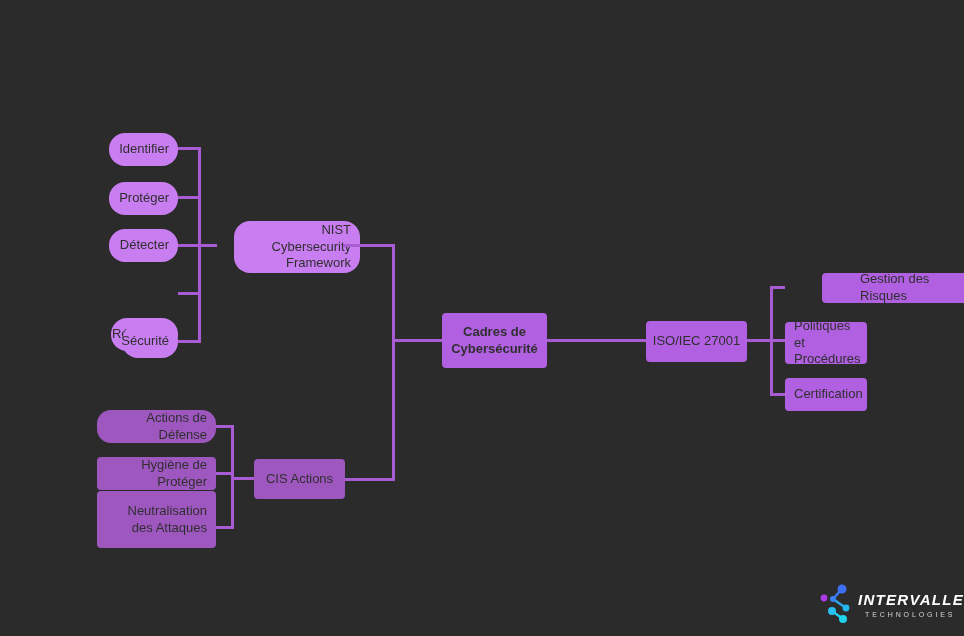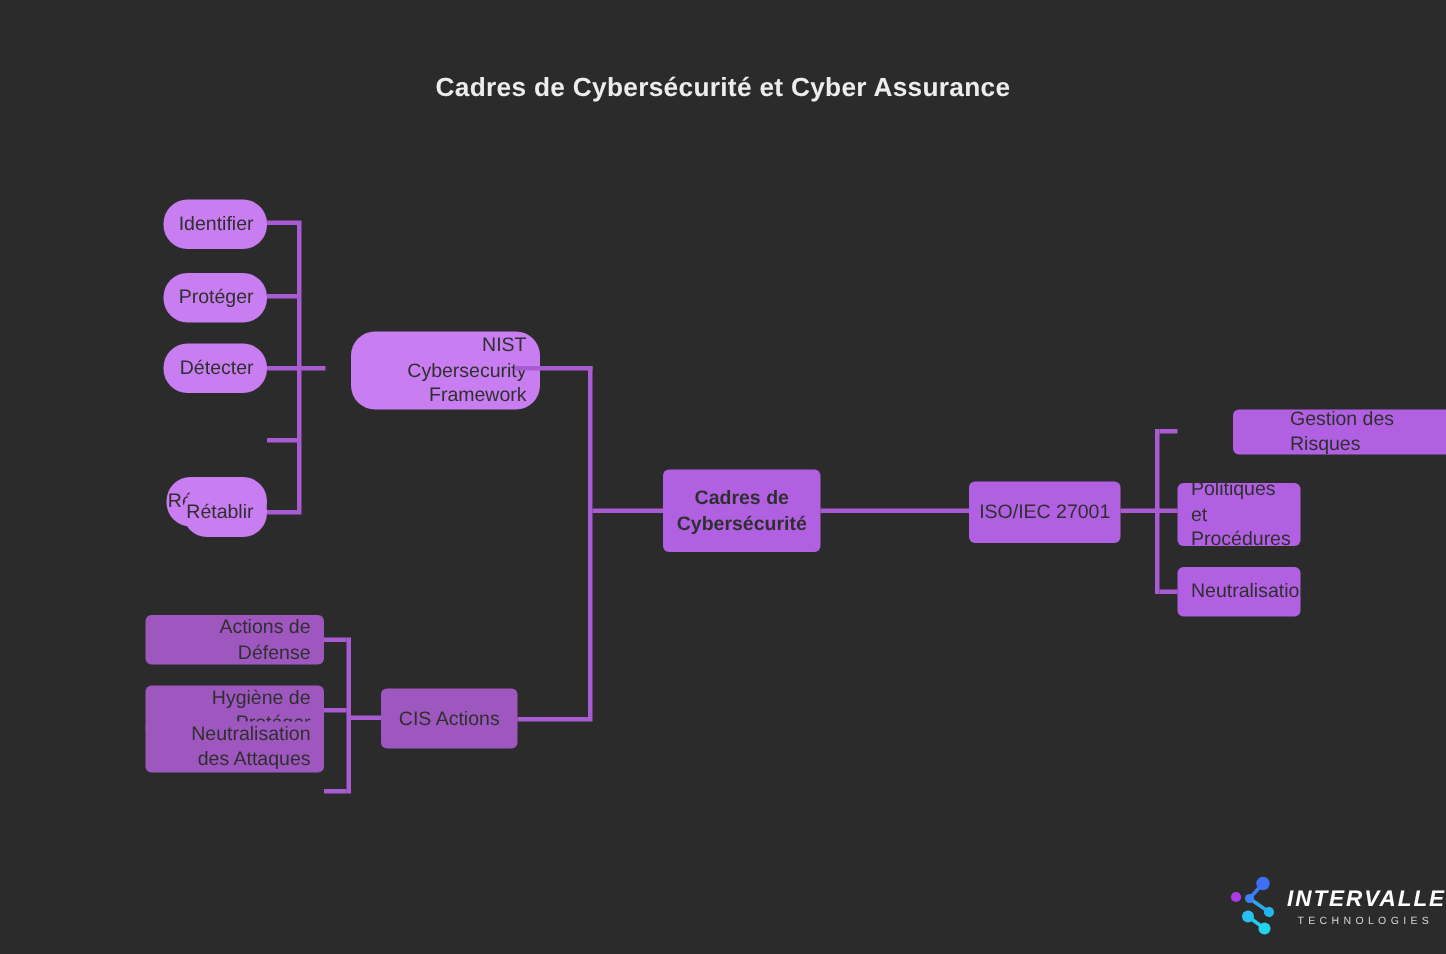--- a/index.html
+++ b/index.html
@@ -65,41 +65,40 @@
     font-size:7px;letter-spacing:2.9px;color:#d5d5d5;
     margin-top:3px;margin-left:7px;
     white-space:nowrap;
   }
 </style>
 </head>
 <body>
 
 <div class="canvas">
 
-  <div class="page-title">Cadres de Cybersécurité et Cyber Assurance</div>
 
   <div class="node light al-r" style="left:109px;top:133px;width:69px;height:33px;">Identifier</div>
   <div class="node light al-r" style="left:109px;top:182px;width:69px;height:33px;text-align:right;">Protéger</div>
   <div class="node light al-r" style="left:109px;top:229px;width:69px;height:33px;">Détecter</div>
   <div class="node light al-r" style="left:111px;top:278px;width:67px;height:33px;margin-top:40px;">Répondre</div>
-  <div class="node light al-r" style="left:122px;top:325px;width:56px;height:33px;">Rétablir</div>
+  <div class="node light al-r" style="left:122px;top:325px;width:56px;height:33px;">Sécurité</div>
 
   <div class="node light al-r" style="left:217px;top:221px;width:126px;height:52px;margin-left:17px;">NIST Cybersecurity Framework</div>
 
   <div class="node mid al-c bold" style="left:442px;top:313px;width:105px;height:55px;">Cadres de Cybersécurité</div>
 
   <div class="node mid al-c" style="left:646px;top:321px;width:101px;height:41px;">ISO/IEC 27001</div>
 
   <div class="node mid al-l" style="left:822px;top:273px;width:148px;height:30px;padding-left:38px;">Gestion des Risques</div>
   <div class="node mid al-l" style="left:785px;top:322px;width:82px;height:42px;">Politiques et Procédures</div>
-  <div class="node mid al-l" style="left:785px;top:378px;width:82px;height:33px;">Neutralisation</div>
+  <div class="node mid al-l" style="left:785px;top:378px;width:82px;height:33px;">Certification</div>
 
-  <div class="node dark al-r" style="left:97px;top:410px;width:119px;height:33px;">Actions de Défense</div>
+  <div class="node dark al-r" style="left:97px;top:410px;width:119px;height:33px;border-radius:14px;">Actions de Défense</div>
   <div class="node dark al-r" style="left:97px;top:457px;width:119px;height:33px;">Hygiène de Protéger</div>
-  <div class="node dark al-r" style="left:97px;top:481px;width:119px;height:34px;text-align:right;">Neutralisation des Attaques</div>
+  <div class="node dark al-r" style="left:97px;top:491px;width:119px;height:57px;text-align:right;">Neutralisation des Attaques</div>
 
   <div class="node dark al-c" style="left:254px;top:459px;width:91px;height:40px;">CIS Actions</div>
 
   <div class="line" style="left:178px;top:147px;width:20px;height:3px;"></div>
   <div class="line" style="left:178px;top:196px;width:20px;height:3px;"></div>
   <div class="line" style="left:178px;top:244px;width:39px;height:3px;"></div>
   <div class="line" style="left:178px;top:292px;width:20px;height:3px;"></div>
   <div class="line" style="left:178px;top:340px;width:20px;height:3px;"></div>
   <div class="line" style="left:198px;top:147px;width:3px;height:196px;"></div>
 

